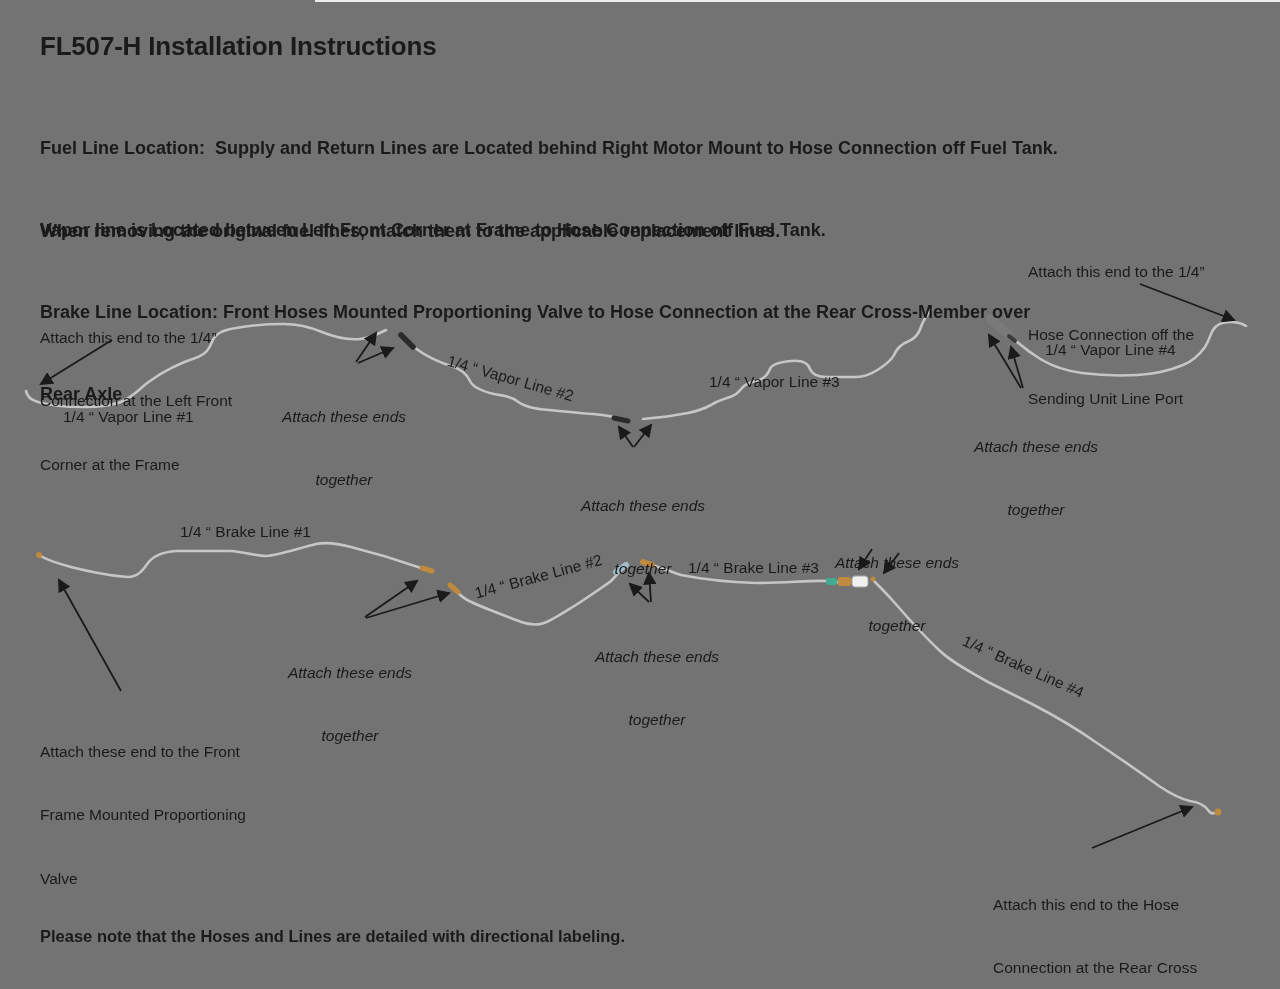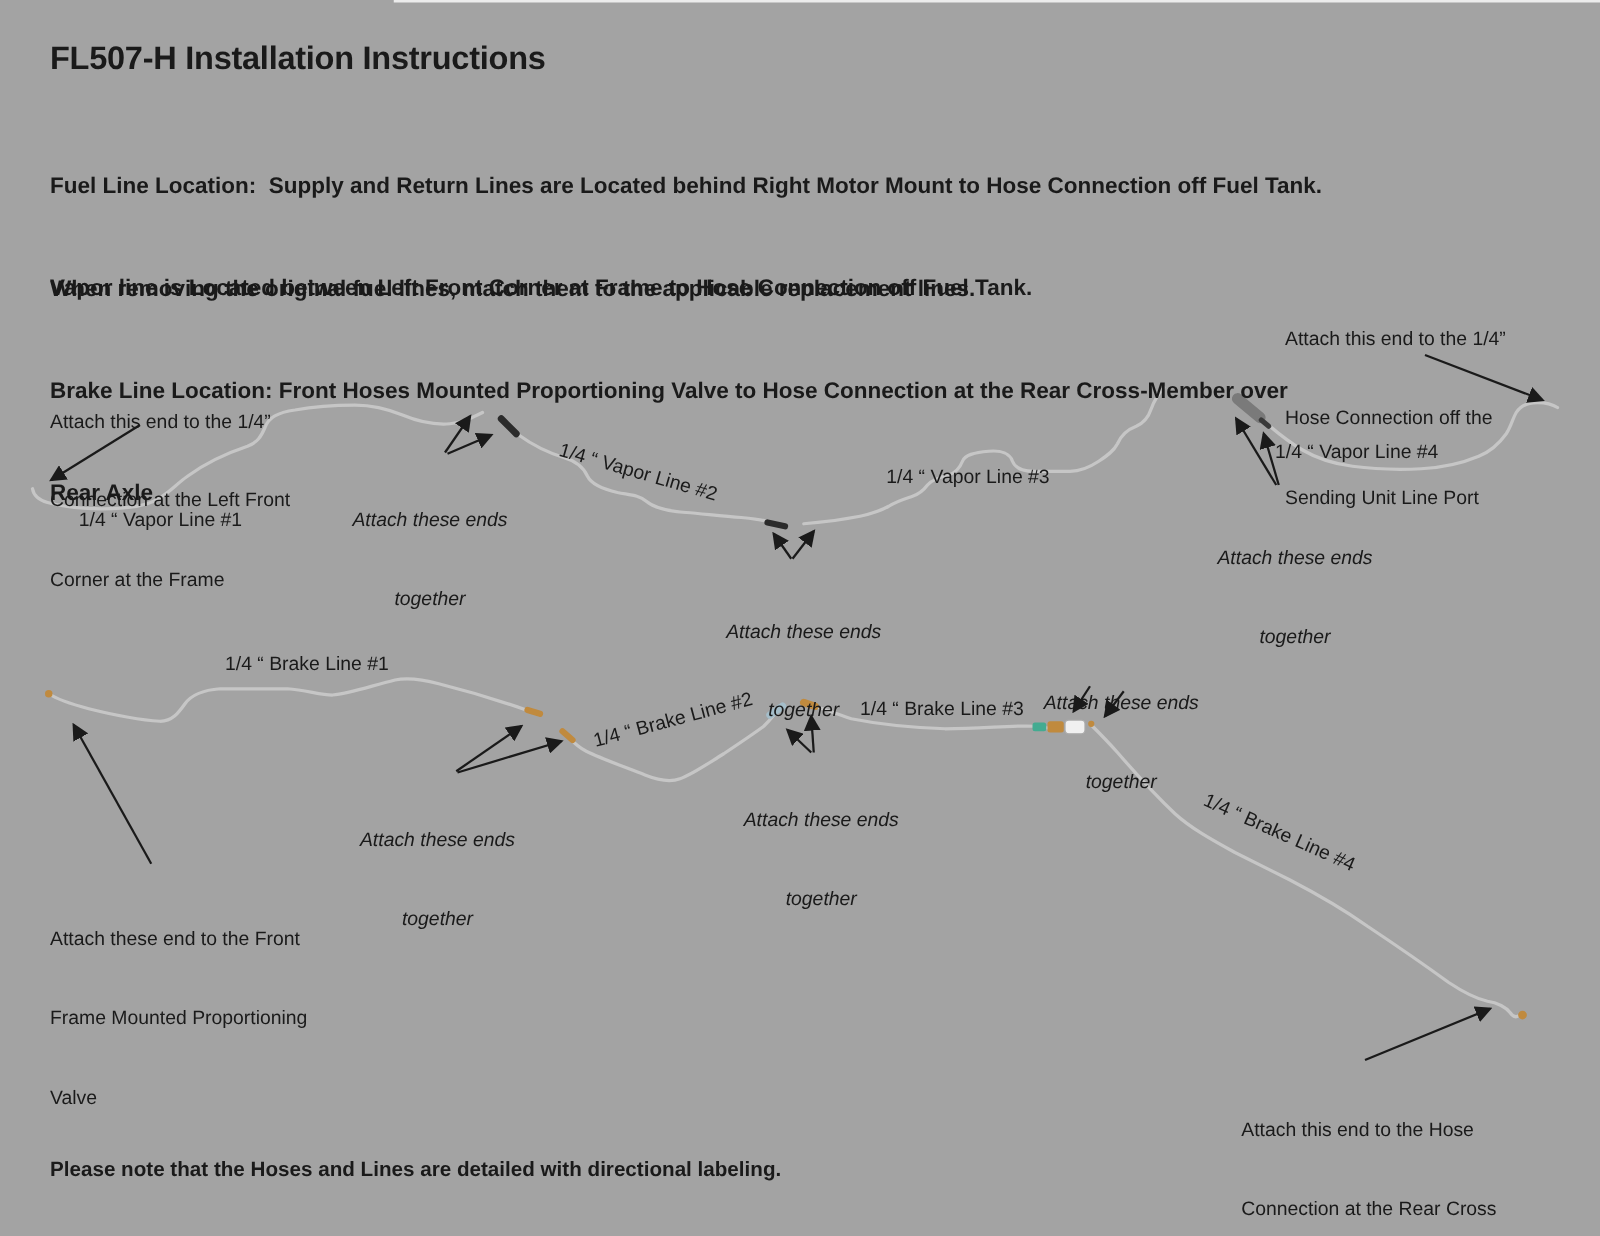--- a/index.html
+++ b/index.html
@@ -1,16 +1,16 @@
 <!DOCTYPE html>
 <html><head>
 <meta charset="utf-8">
 <style>
   html,body{margin:0;padding:0;background:#ffffff;}
-  #page{position:relative;width:1280px;height:989px;background:#a3a3a3;overflow:hidden;
+  #page{position:relative;width:1280px;height:989px;background:#737373;overflow:hidden;
         font-family:"Liberation Sans","DejaVu Sans",sans-serif;color:#1a1a1a;}
   #art{position:absolute;left:0;top:0;width:1280px;height:989px;}
   .txt{position:absolute;white-space:pre;color:#1a1a1a;}
   .title{font-size:26px;font-weight:700;letter-spacing:-0.2px;}
   .par{font-size:18px;font-weight:700;line-height:27.4px;}
   .foot{font-size:16.5px;font-weight:700;line-height:23.5px;}
   .ann{font-size:15.5px;font-weight:400;line-height:21.3px;}
   .center{text-align:center;font-style:italic;}
   .lbl{font-size:15.5px;font-weight:400;}
   .rot{transform-origin:0 0;}
@@ -134,21 +134,21 @@
     <div>together</div>
   </div>
   <div class="txt ann center" style="left:827px;top:509px;width:140px;">
     <div>Attach these ends</div>
     <div>together</div>
   </div>
 
   <div class="txt lbl" style="left:63px;top:408px;">1/4 “ Vapor Line #1</div>
   <div class="txt lbl rot" style="left:450px;top:352px;transform:rotate(16deg);">1/4 “ Vapor Line #2</div>
   <div class="txt lbl" style="left:709px;top:373px;">1/4 “ Vapor Line #3</div>
-  <div class="txt lbl" style="left:1020px;top:341px;margin-top:12px;">1/4 “ Vapor Line #4</div>
+  <div class="txt lbl" style="left:1045px;top:341px;">1/4 “ Vapor Line #4</div>
   <div class="txt lbl" style="left:180px;top:523px;">1/4 “ Brake Line #1</div>
   <div class="txt lbl rot" style="left:473px;top:585px;transform:rotate(-15deg);">1/4 “ Brake Line #2</div>
   <div class="txt lbl" style="left:688px;top:559px;">1/4 “ Brake Line #3</div>
   <div class="txt lbl rot" style="left:967px;top:632px;transform:rotate(24deg);">1/4 “ Brake Line #4</div>
 
   <div class="txt foot" style="left:40px;top:878px;">
     <div>Please note that the Hoses and Lines are detailed with directional labeling.</div>
     
   </div>
 

